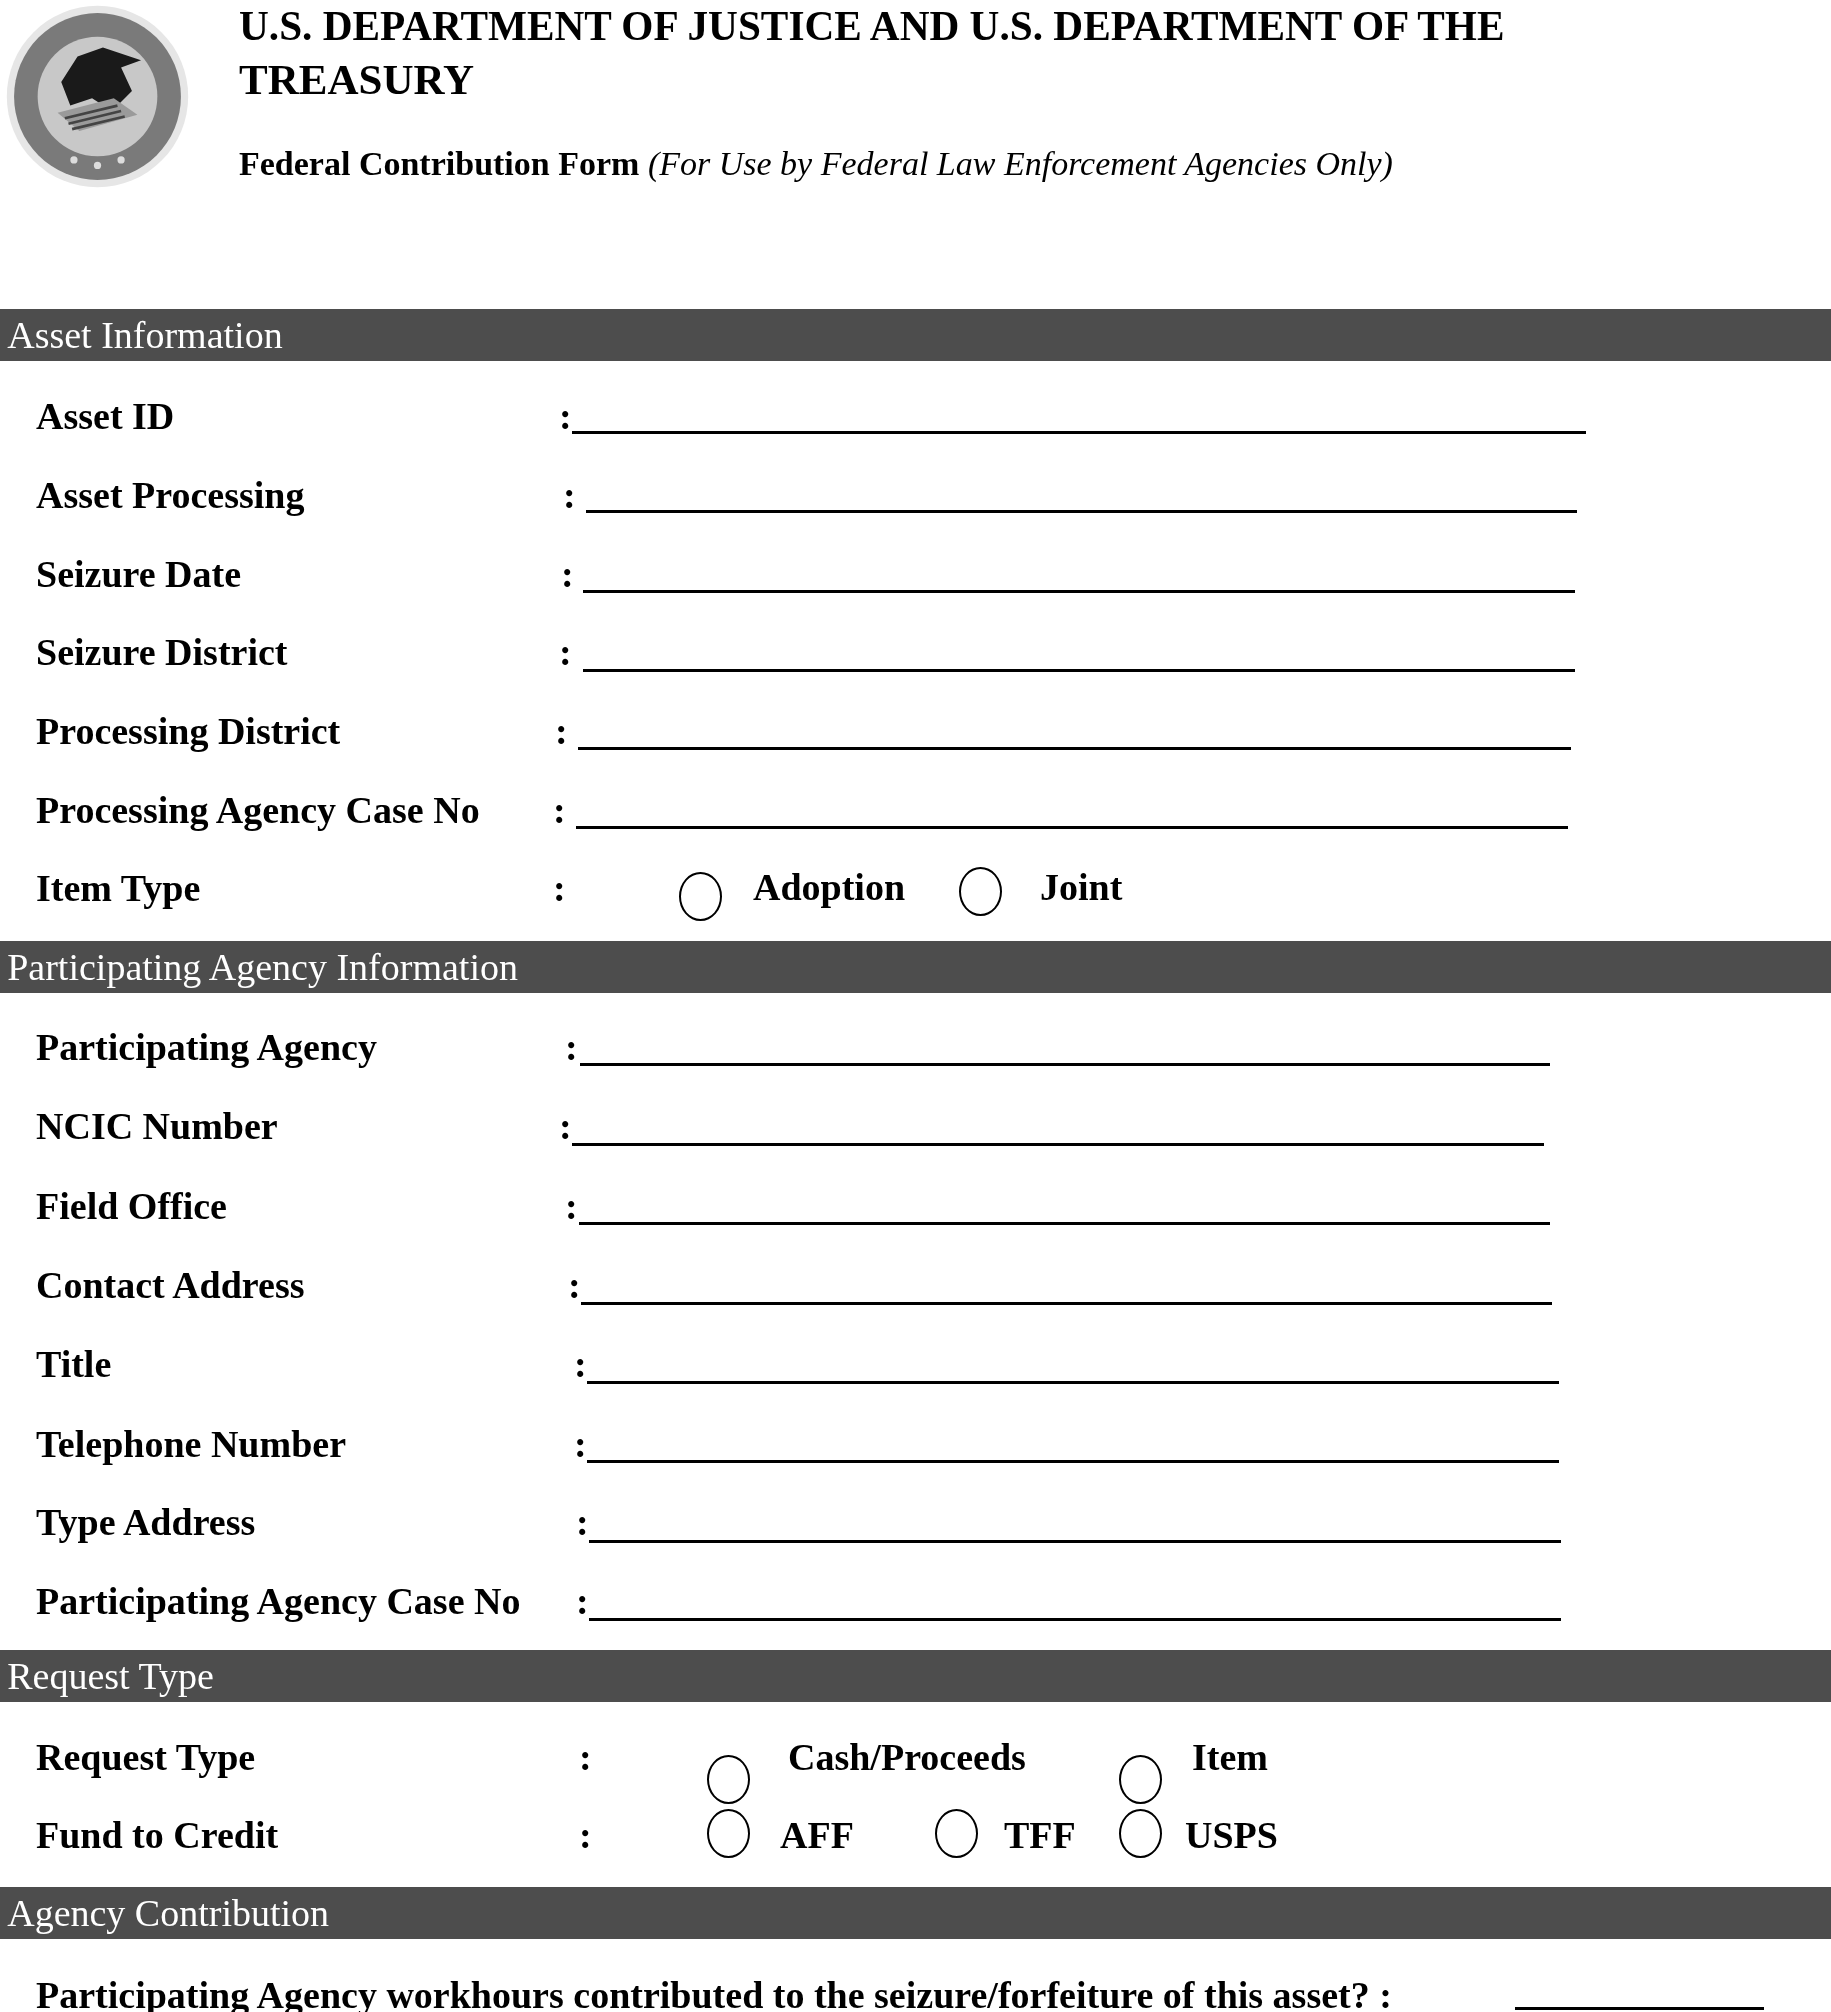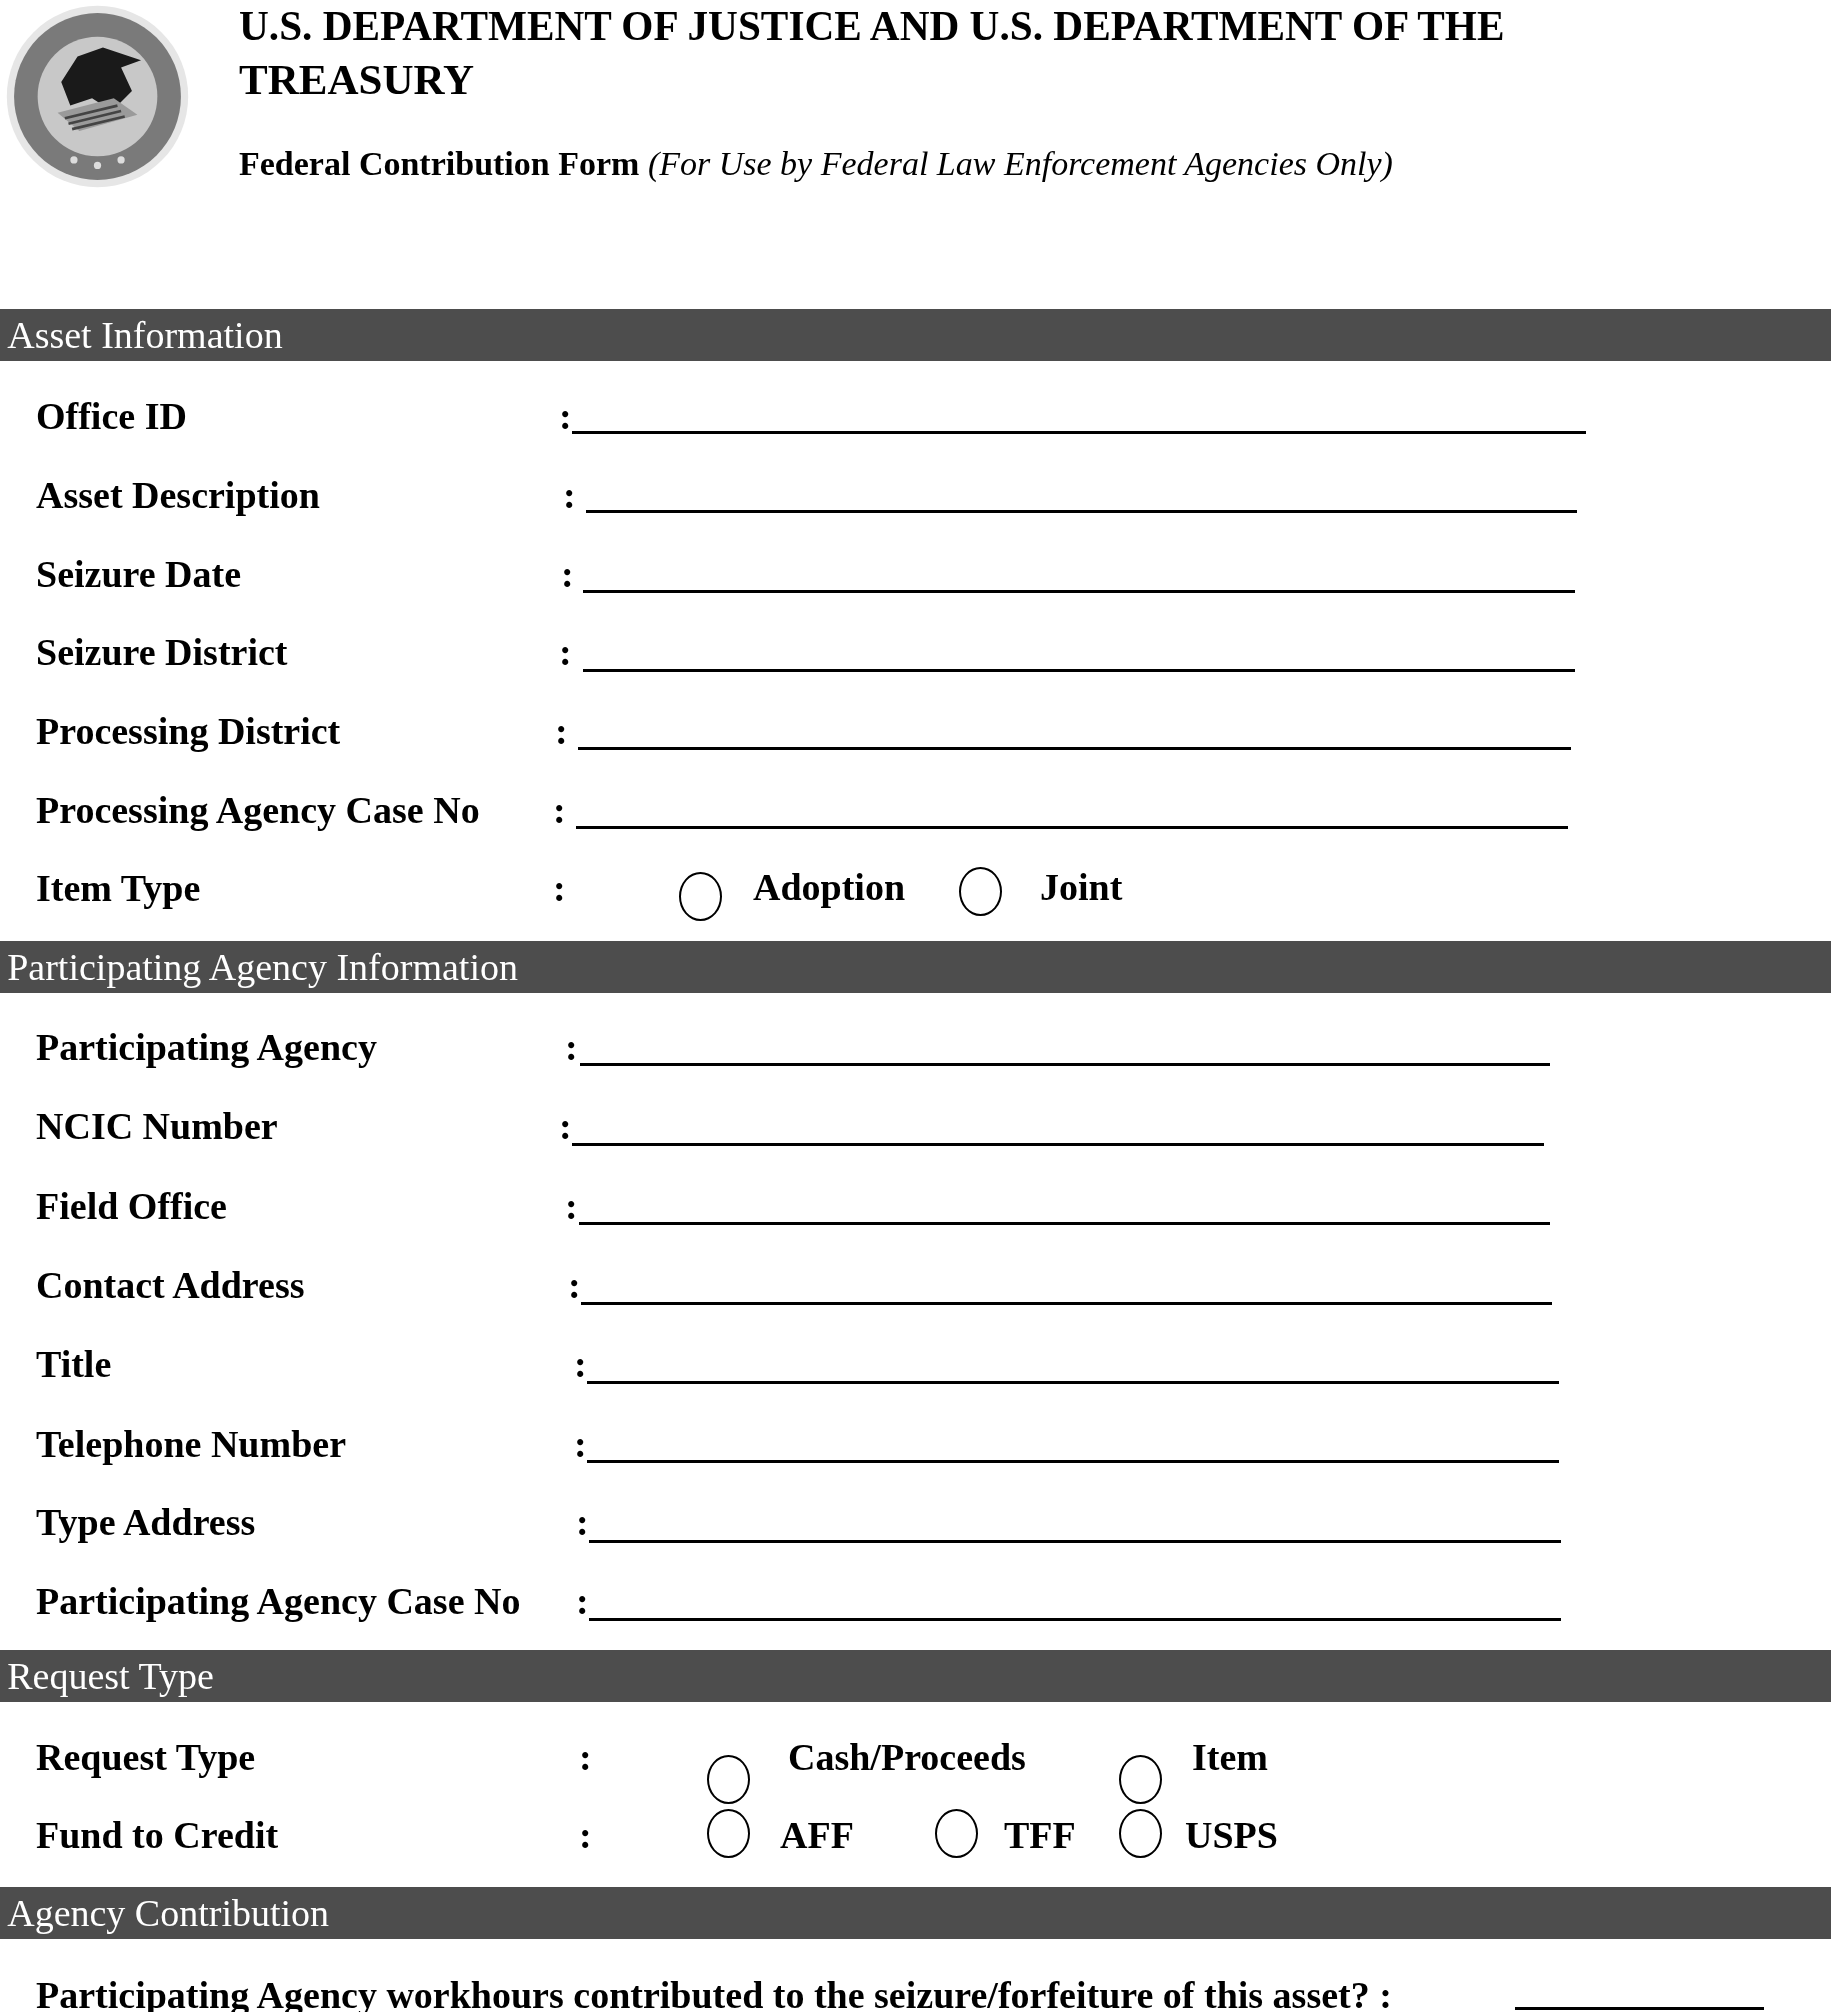--- a/index.html
+++ b/index.html
@@ -37,26 +37,26 @@
 <div class="abs title" style="left:239px; top:3.6px; transform:scaleX(0.96);">U.S. DEPARTMENT OF JUSTICE AND U.S.  DEPARTMENT OF THE</div>
 <div class="abs title" style="left:239px; top:58px;">TREASURY</div>
 <div class="abs subtitle" style="left:239px; top:147px;">
   <span>Federal Contribution Form</span>
   <span class="note">(For Use by Federal Law Enforcement Agencies Only)</span>
 </div>
 
 <div class="bar" style="top:309px;">Asset Information</div>
 
 <div>
-  <div class="abs label" style="left:36px; top:397px;">Office ID</div>
+  <div class="abs label" style="left:36px; top:397px;">Asset ID</div>
   <div class="abs colon" style="left:559px; top:397px;">:</div>
   <div class="line" style="left:572px; top:431px; width:1014px;"></div>
 </div>
 <div>
-  <div class="abs label" style="left:36px; top:476px;">Asset Description</div>
+  <div class="abs label" style="left:36px; top:476px;">Asset Processing</div>
   <div class="abs colon" style="left:563px; top:476px;">:</div>
   <div class="line" style="left:586px; top:510px; width:991px;"></div>
 </div>
 <div>
   <div class="abs label" style="left:36px; top:555px;">Seizure Date</div>
   <div class="abs colon" style="left:561px; top:555px;">:</div>
   <div class="line" style="left:583px; top:590px; width:992px;"></div>
 </div>
 <div>
   <div class="abs label" style="left:36px; top:633px;">Seizure District</div>

